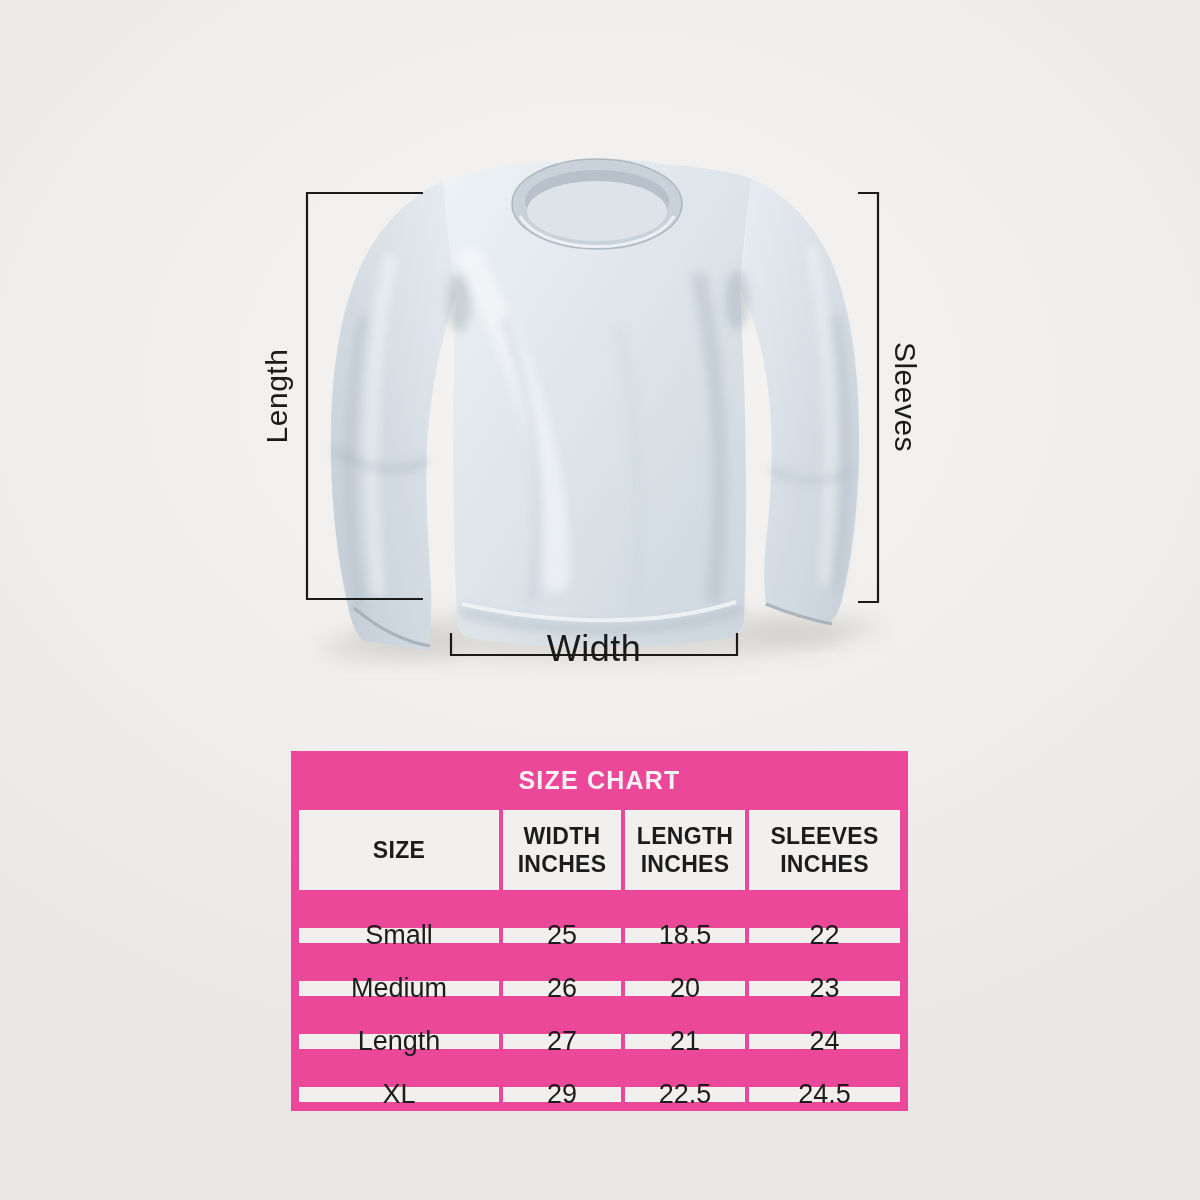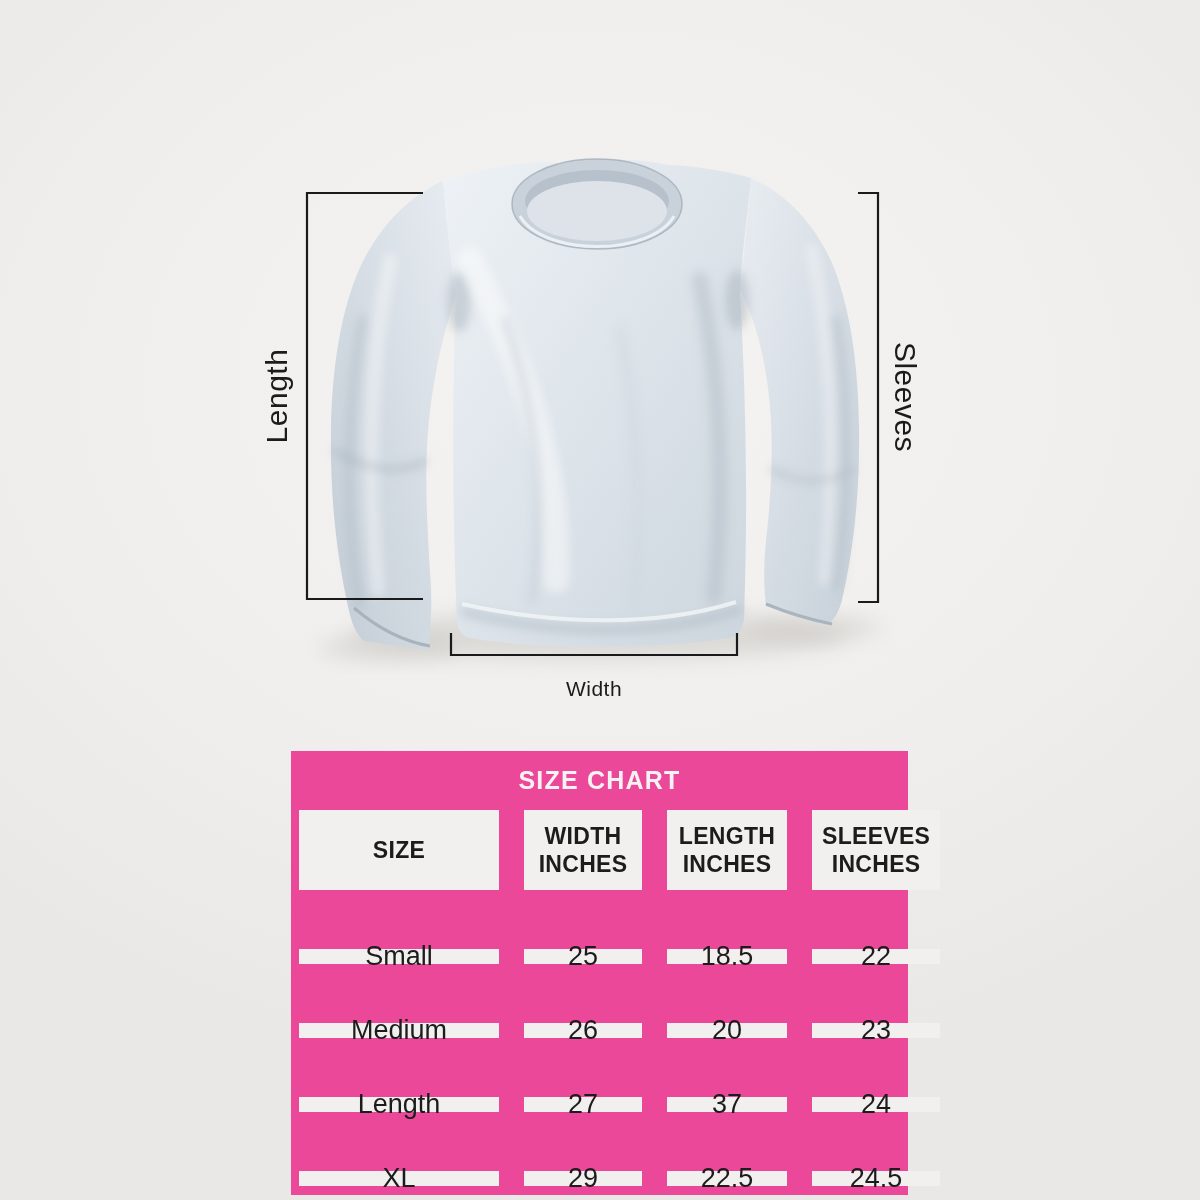--- a/index.html
+++ b/index.html
@@ -11,36 +11,36 @@
   .stage{position:relative;width:1200px;height:1200px;}
 
   .shirt-svg{position:absolute;left:0;top:0;width:1200px;height:1200px;}
 
   .measure-label{
     position:absolute;color:#1b1b1b;font-size:30px;letter-spacing:.5px;
     white-space:nowrap;
   }
   .label-length{left:277px;top:396px;transform:translate(-50%,-50%) rotate(-90deg);}
   .label-sleeves{left:905px;top:397px;transform:translate(-50%,-50%) rotate(90deg);}
-  .label-width{left:594px;top:689px;transform:translate(-50%,-50%);font-size:21px;}
+  .label-width{left:594px;top:649px;transform:translate(-50%,-50%);font-size:36px;}
 
   .size-table{
     position:absolute;left:291px;top:751px;width:617px;
     background:#ec4899;box-sizing:border-box;
     padding:0 8px 9px 8px;
   }
   .size-table-title{
     height:59px;display:flex;align-items:center;justify-content:center;
     color:#f5f3f1;font-weight:bold;font-size:25px;letter-spacing:1.2px;
   }
   .size-grid{
     display:grid;
     grid-template-columns:200px 118px 120px 1fr;
     grid-template-rows:80px repeat(4,49px);
-    gap:25px;
+    gap:4px;
   }
   .cell{
     background:#f2f0ee;display:flex;align-items:center;justify-content:center;
     text-align:center;color:#1c1c1c;
   }
   .cell.head{
     font-weight:bold;font-size:23px;line-height:1.22;letter-spacing:.3px;
     padding:0 10px;
   }
   .cell.data{font-size:27px;margin-top:34px;}
@@ -178,21 +178,21 @@
       <div class="cell data">18.5</div>
       <div class="cell data">22</div>
 
       <div class="cell data">Medium</div>
       <div class="cell data">26</div>
       <div class="cell data">20</div>
       <div class="cell data">23</div>
 
       <div class="cell data">Length</div>
       <div class="cell data">27</div>
-      <div class="cell data">37</div>
+      <div class="cell data">21</div>
       <div class="cell data">24</div>
 
       <div class="cell data">XL</div>
       <div class="cell data">29</div>
       <div class="cell data">22.5</div>
       <div class="cell data">24.5</div>
 
     </div>
   </div>
 

